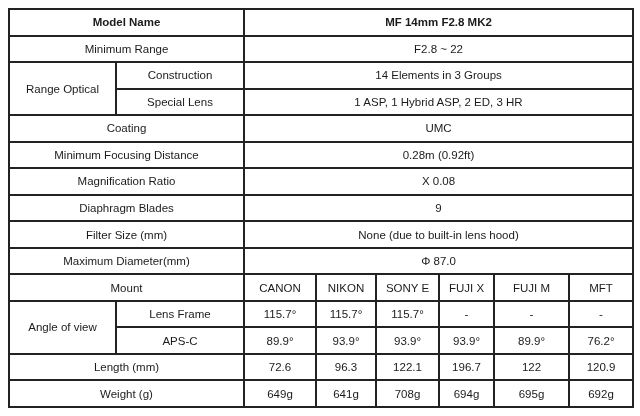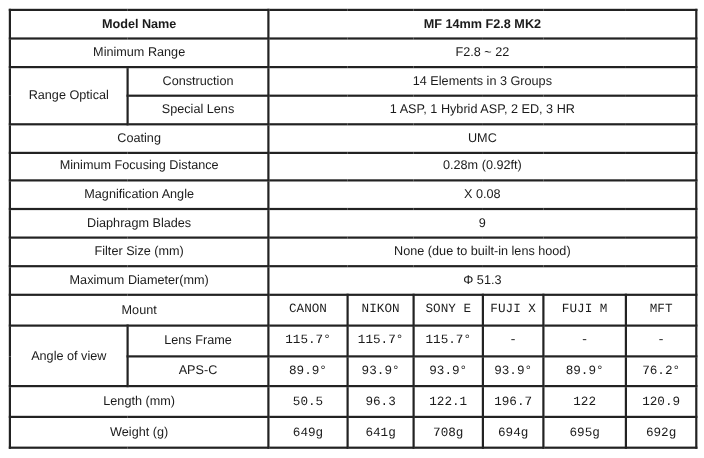--- a/index.html
+++ b/index.html
@@ -24,21 +24,21 @@
     padding: 0 2px;
     overflow: hidden;
     white-space: nowrap;
     background: #ffffff;
   }
   td.hdr {
     background: #e0e0e0;
     font-weight: bold;
     font-size: 12px;
   }
-  td.small { font-size: 10px; font-family: Liberation Mono, monospace; }
+  td.small { font-size: 10px; }
 </style>
 </head>
 <body>
 
 <div class="page">
   <table class="spec">
     <colgroup>
       <col style="width:107px">
         <col style="width:128px">
       <col style="width:72px">
@@ -68,34 +68,34 @@
       </tr>
       <tr>
         <td colspan="2">Coating</td>
         <td colspan="6">UMC</td>
       </tr>
       <tr>
         <td colspan="2">Minimum Focusing Distance</td>
         <td colspan="6">0.28m (0.92ft)</td>
       </tr>
       <tr>
-        <td colspan="2">Magnification Angle</td>
+        <td colspan="2">Magnification Ratio</td>
         <td colspan="6">X 0.08</td>
       </tr>
       <tr>
         <td colspan="2">Diaphragm Blades</td>
         <td colspan="6">9</td>
       </tr>
       <tr>
         <td colspan="2">Filter Size (mm)</td>
         <td colspan="6">None (due to built-in lens hood)</td>
       </tr>
       <tr>
         <td colspan="2">Maximum Diameter(mm)</td>
-        <td colspan="6">Φ 51.3</td>
+        <td colspan="6">Φ 87.0</td>
       </tr>
       <tr>
         <td colspan="2">Mount</td>
         <td class="small">CANON</td>
         <td class="small">NIKON</td>
         <td class="small">SONY E</td>
         <td class="small">FUJI X</td>
         <td class="small">FUJI M</td>
         <td class="small">MFT</td>
       </tr>
@@ -113,21 +113,21 @@
         <td>APS-C</td>
         <td class="small">89.9°</td>
         <td class="small">93.9°</td>
         <td class="small">93.9°</td>
         <td class="small">93.9°</td>
         <td class="small">89.9°</td>
         <td class="small">76.2°</td>
       </tr>
       <tr>
         <td colspan="2">Length (mm)</td>
-        <td class="small">50.5</td>
+        <td class="small">72.6</td>
         <td class="small">96.3</td>
         <td class="small">122.1</td>
         <td class="small">196.7</td>
         <td class="small">122</td>
         <td class="small">120.9</td>
       </tr>
       <tr>
         <td colspan="2">Weight (g)</td>
         <td class="small">649g</td>
         <td class="small">641g</td>

